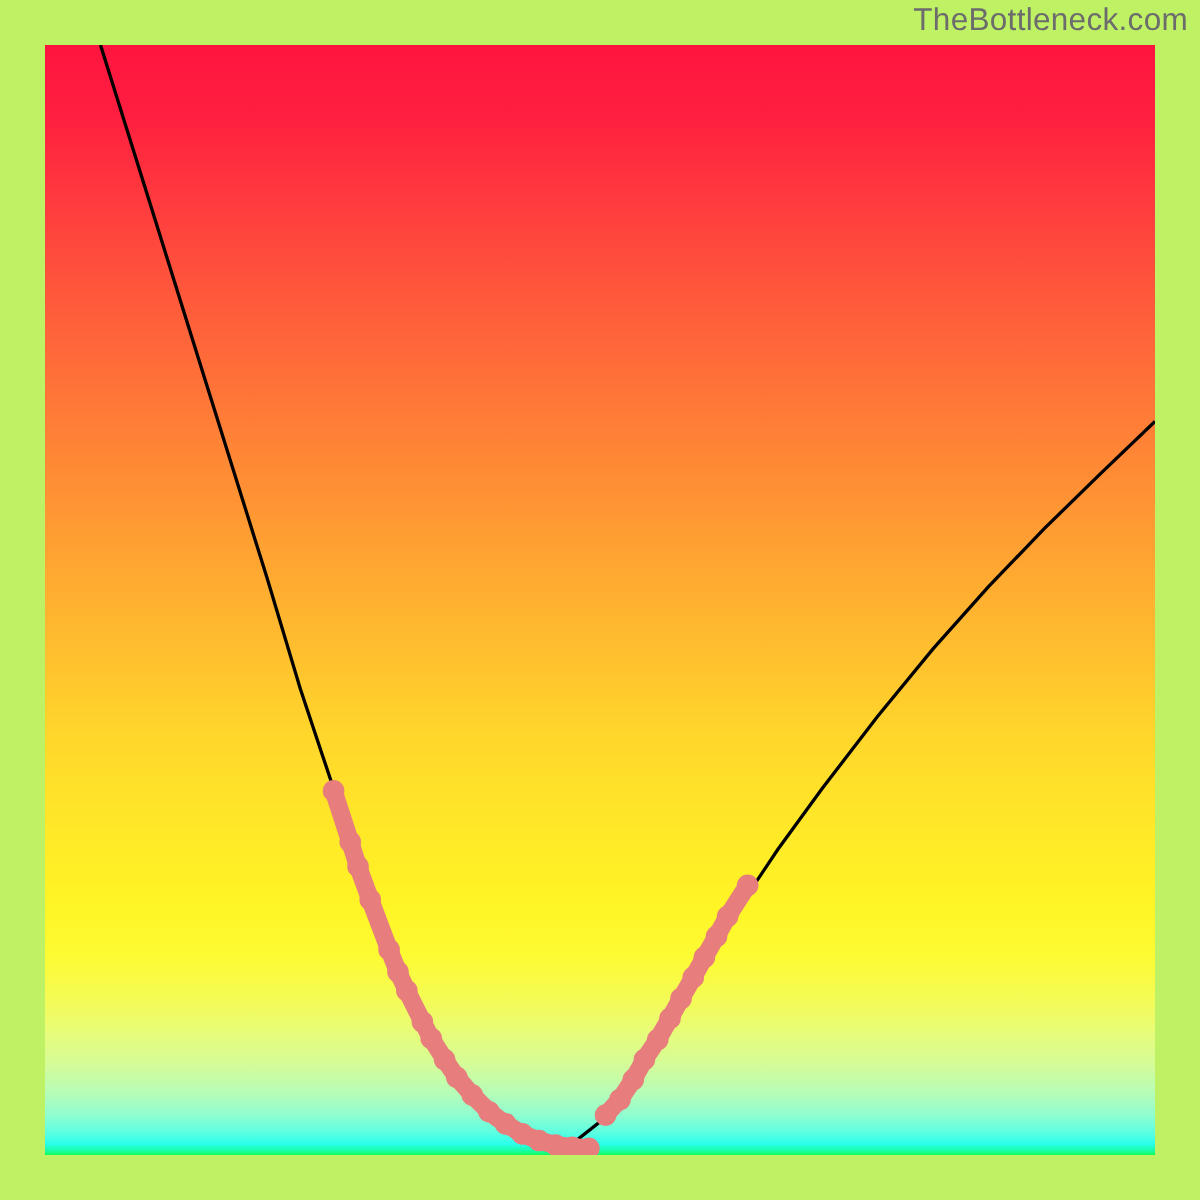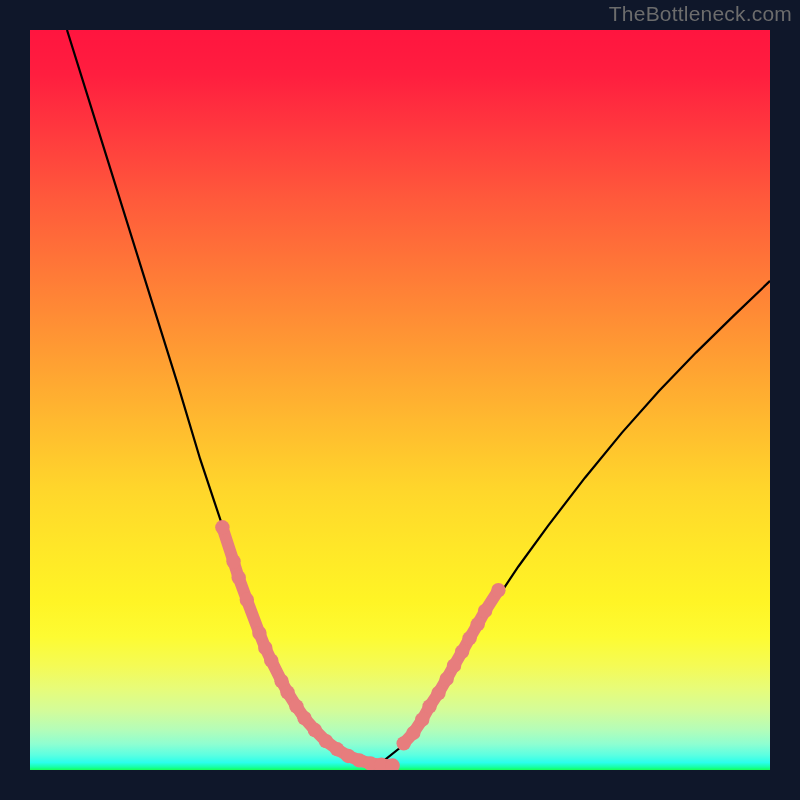--- a/index.html
+++ b/index.html
@@ -8,21 +8,21 @@
     width: 800px;
     height: 800px;
     background: #000;
     overflow: hidden;
     font-family: Arial, Helvetica, sans-serif;
   }
   .frame {
     position: absolute;
     left: 0; top: 0;
     width: 800px; height: 800px;
-    background: #0f172a;
+    background: #bef264;
   }
   .plot {
     position: absolute;
     left: 30px;
     top: 30px;
     width: 740px;
     height: 740px;
     background: linear-gradient(to bottom,
       #ff153f 0%,
       #ff1e3f 6%,

